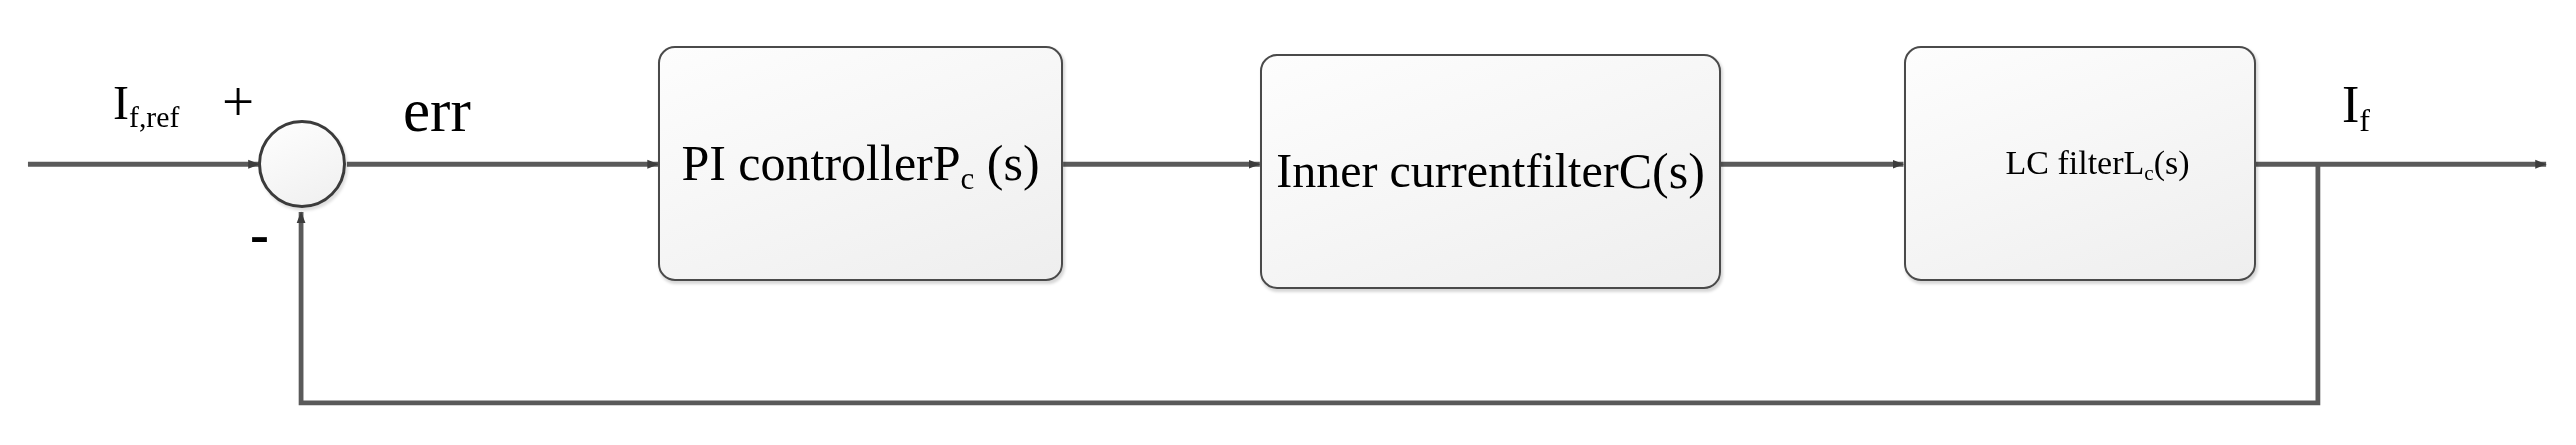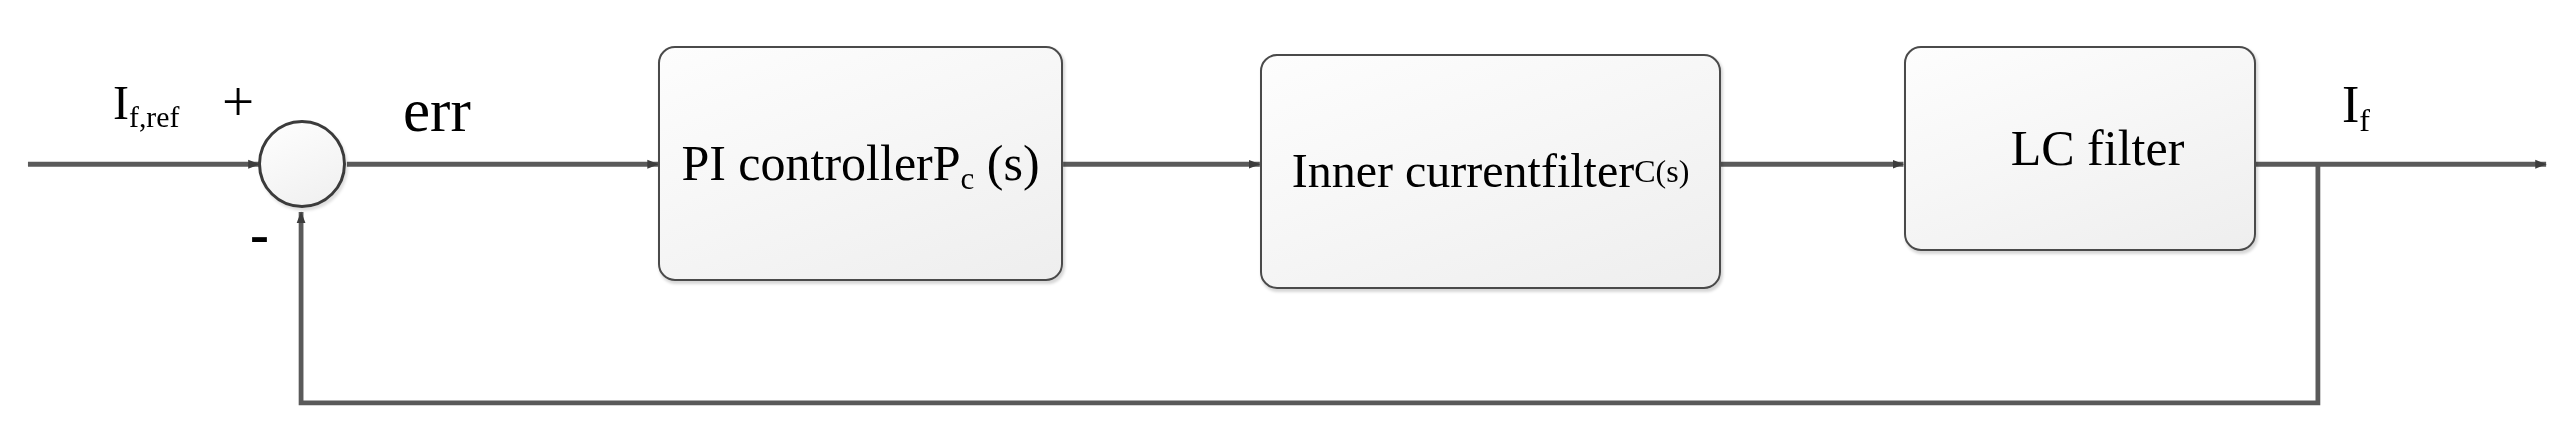--- a/index.html
+++ b/index.html
@@ -43,23 +43,23 @@
     text-align: center;
     user-select: none;
   }
   .block .line {
     display: block;
     line-height: 1.14;
     white-space: nowrap;
   }
   .block.b-pi   { left: 658px;  top: 46px; width: 405px; height: 235px; font-size: 50px; }
   .block.b-icc  { left: 1260px; top: 46px; width: 461px; height: 235px; font-size: 48px; margin-top: 8px; }
-  .block.b-lc   { left: 1904px; top: 46px; width: 352px; height: 205px; font-size: 50px; padding-left: 35px; }
+  .block.b-lc   { left: 1904px; top: 46px; width: 352px; height: 235px; font-size: 34px; padding-left: 35px; }
 
-  .block.b-icc .line.l3 { font-size: 32px; }
+  .block.b-icc .line.l3 { font-size: 50px; }
 
   sub {
     font-size: 0.62em;
     vertical-align: -0.28em;
     line-height: 0;
   }
 
   
   #sum-junction {
     position: absolute;
@@ -130,16 +130,17 @@
   </div>
 
   <div class="block b-icc">
     <span class="line l1">Inner current</span>
     <span class="line l2">filter</span>
     <span class="line l3">C(s)</span>
   </div>
 
   <div class="block b-lc">
     <span class="line l1">LC filter</span>
+    <span class="line l2"><span>L</span><sub>c</sub><span>(s)</span></span>
   </div>
 
 </div>
 
 
 </body></html>

